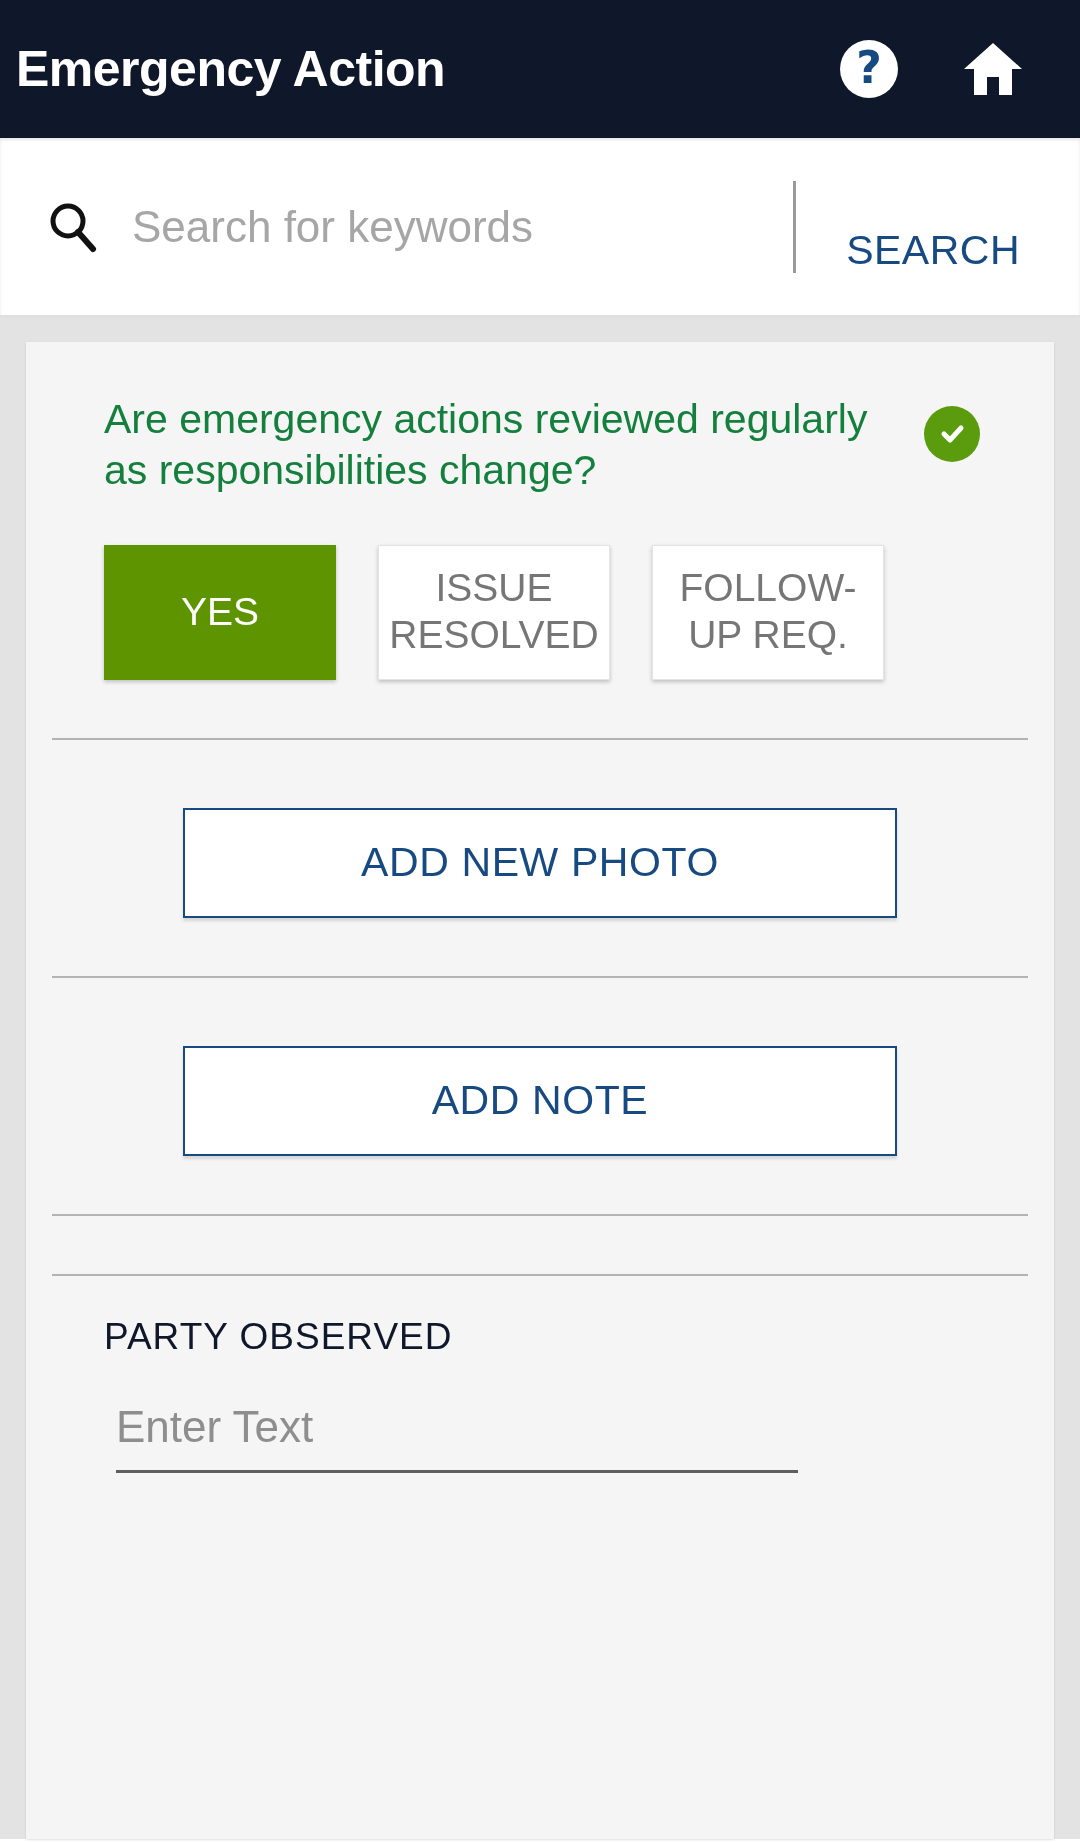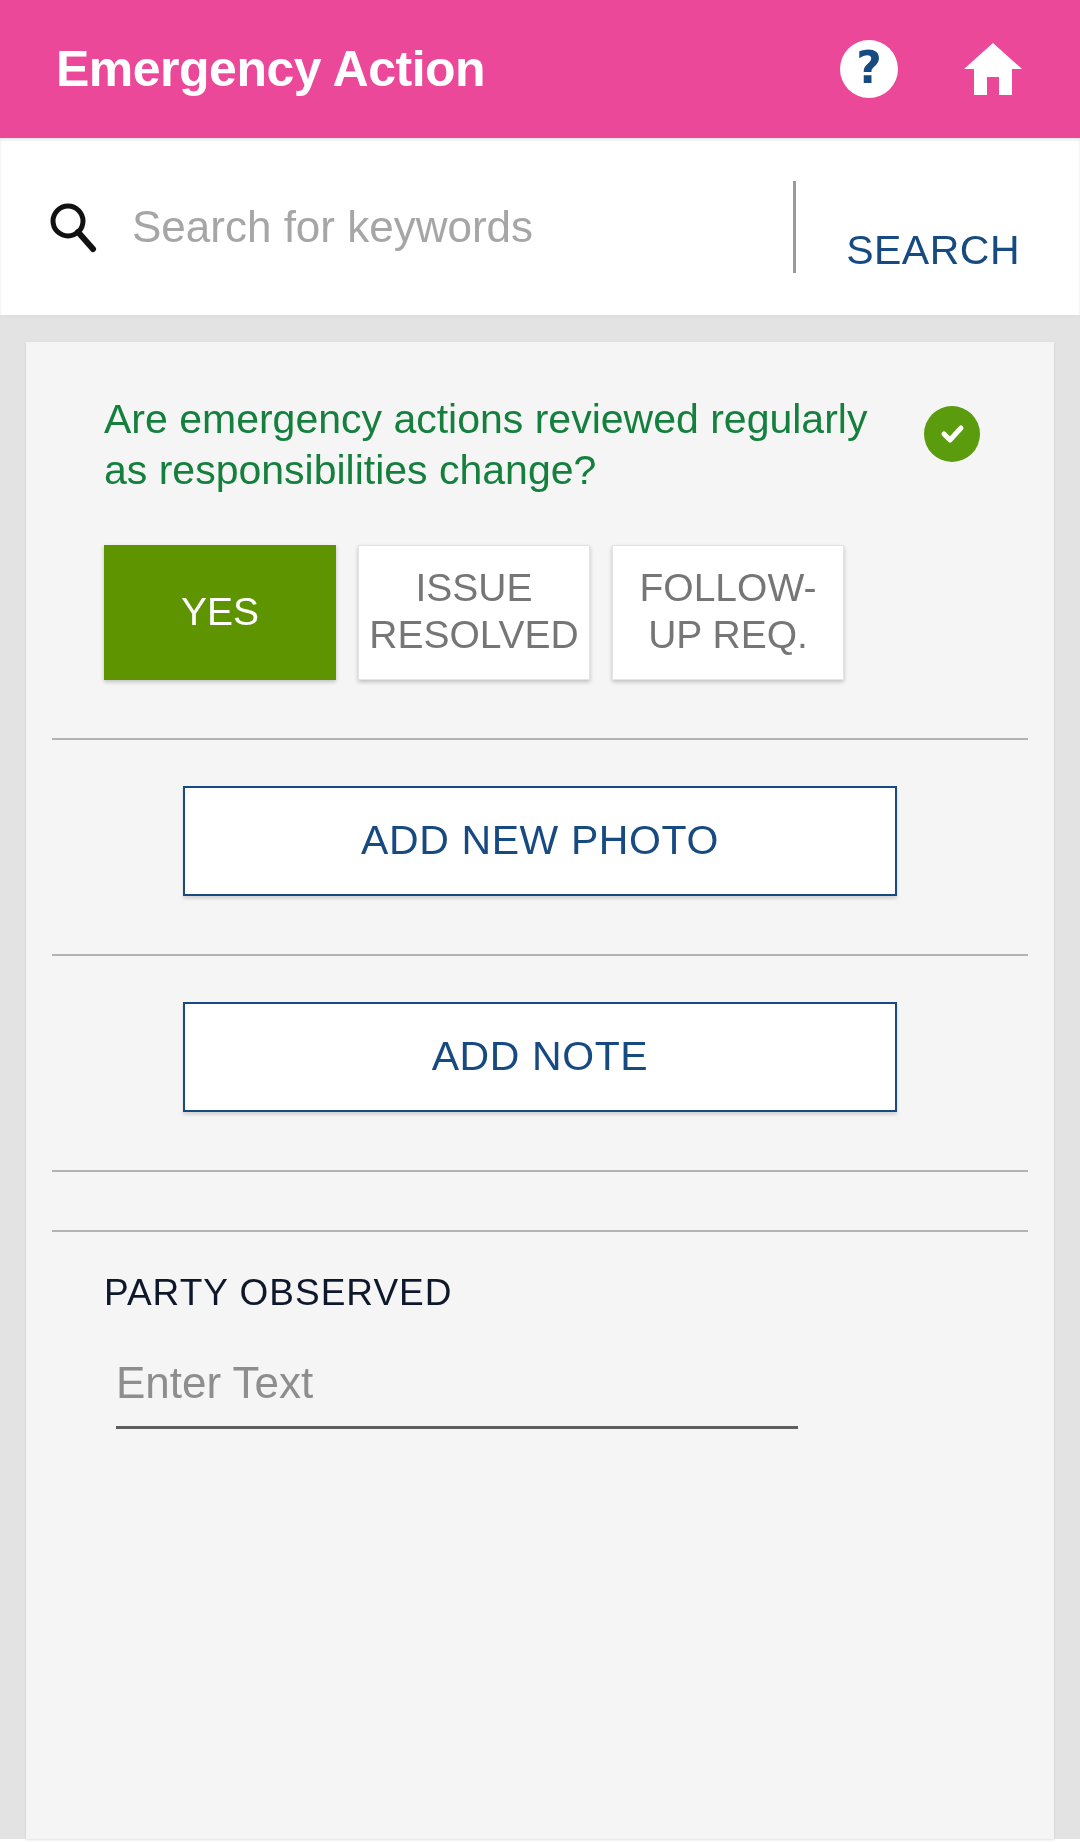--- a/index.html
+++ b/index.html
@@ -8,24 +8,24 @@
     width: 1080px;
     height: 1842px;
     background: #ffffff;
     font-family: "Liberation Sans", sans-serif;
     overflow: hidden;
   }
 
   
   .appbar {
     height: 138px;
-    background: #ec4899;
-    display: flex;
-    align-items: center;
-    padding: 0 38px 0 56px;
+    background: #0f172a;
+    display: flex;
+    align-items: center;
+    padding: 0 38px 0 16px;
     position: relative;
   }
   .appbar-title {
     color: #ffffff;
     font-size: 50px;
     font-weight: bold;
     letter-spacing: -0.5px;
     flex: 1;
     line-height: 1;
   }
@@ -143,21 +143,21 @@
     margin-right: 34px;
     display: flex;
     align-items: center;
     justify-content: center;
   }
 
   
   .answer-row {
     display: flex;
     padding: 48px 0 0 78px;
-    gap: 22px;
+    gap: 42px;
     align-items: flex-start;
   }
   .answer-btn {
     min-height: 135px;
     display: flex;
     align-items: center;
     justify-content: center;
     text-align: center;
     font-size: 39px;
     line-height: 1.2;
@@ -197,20 +197,21 @@
     border: 2px solid #174a81;
     color: #174a81;
     font-size: 41px;
     letter-spacing: 0.6px;
     display: flex;
     align-items: center;
     justify-content: center;
     cursor: pointer;
     box-shadow: 0 3px 3px rgba(0,0,0,0.13);
     font-family: "Liberation Sans", sans-serif;
+    margin-top: 22px;
   }
 
   
   .field-block { padding: 40px 0 0 78px; }
   .field-label {
     font-size: 37px;
     color: #0f172a;
     letter-spacing: 1px;
   }
   .field-input-wrap { padding: 44px 0 0 12px; width: 694px; }

